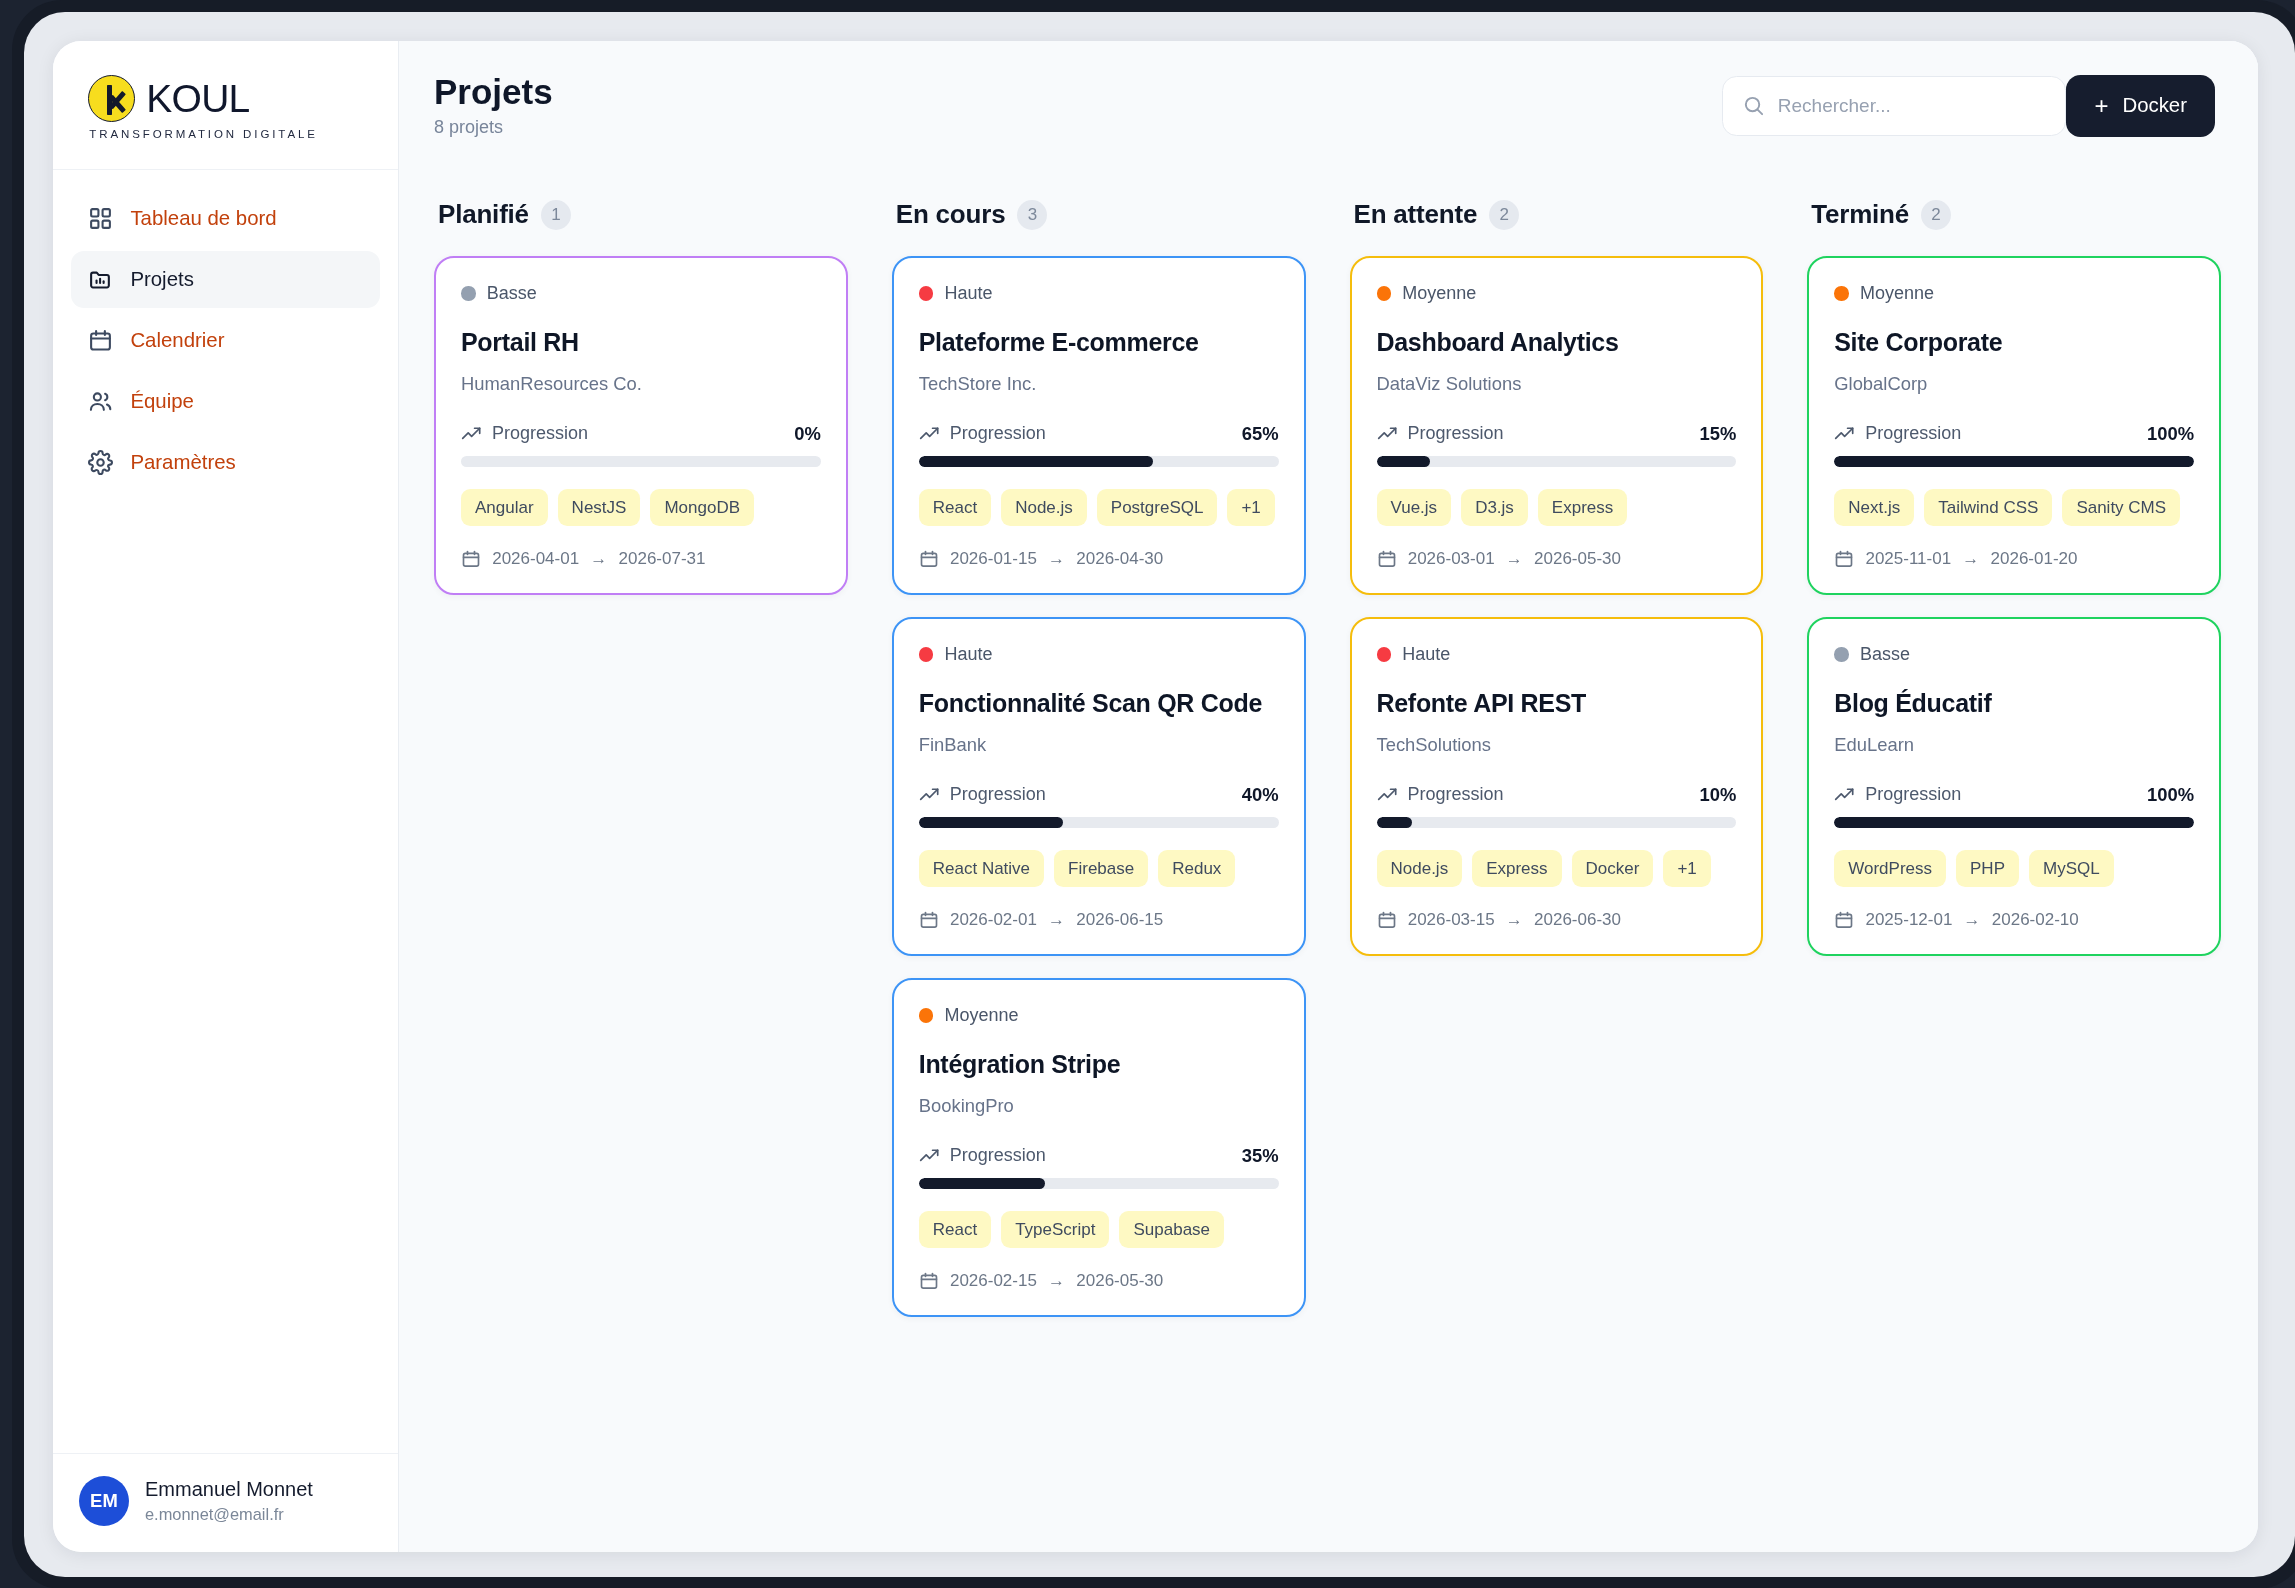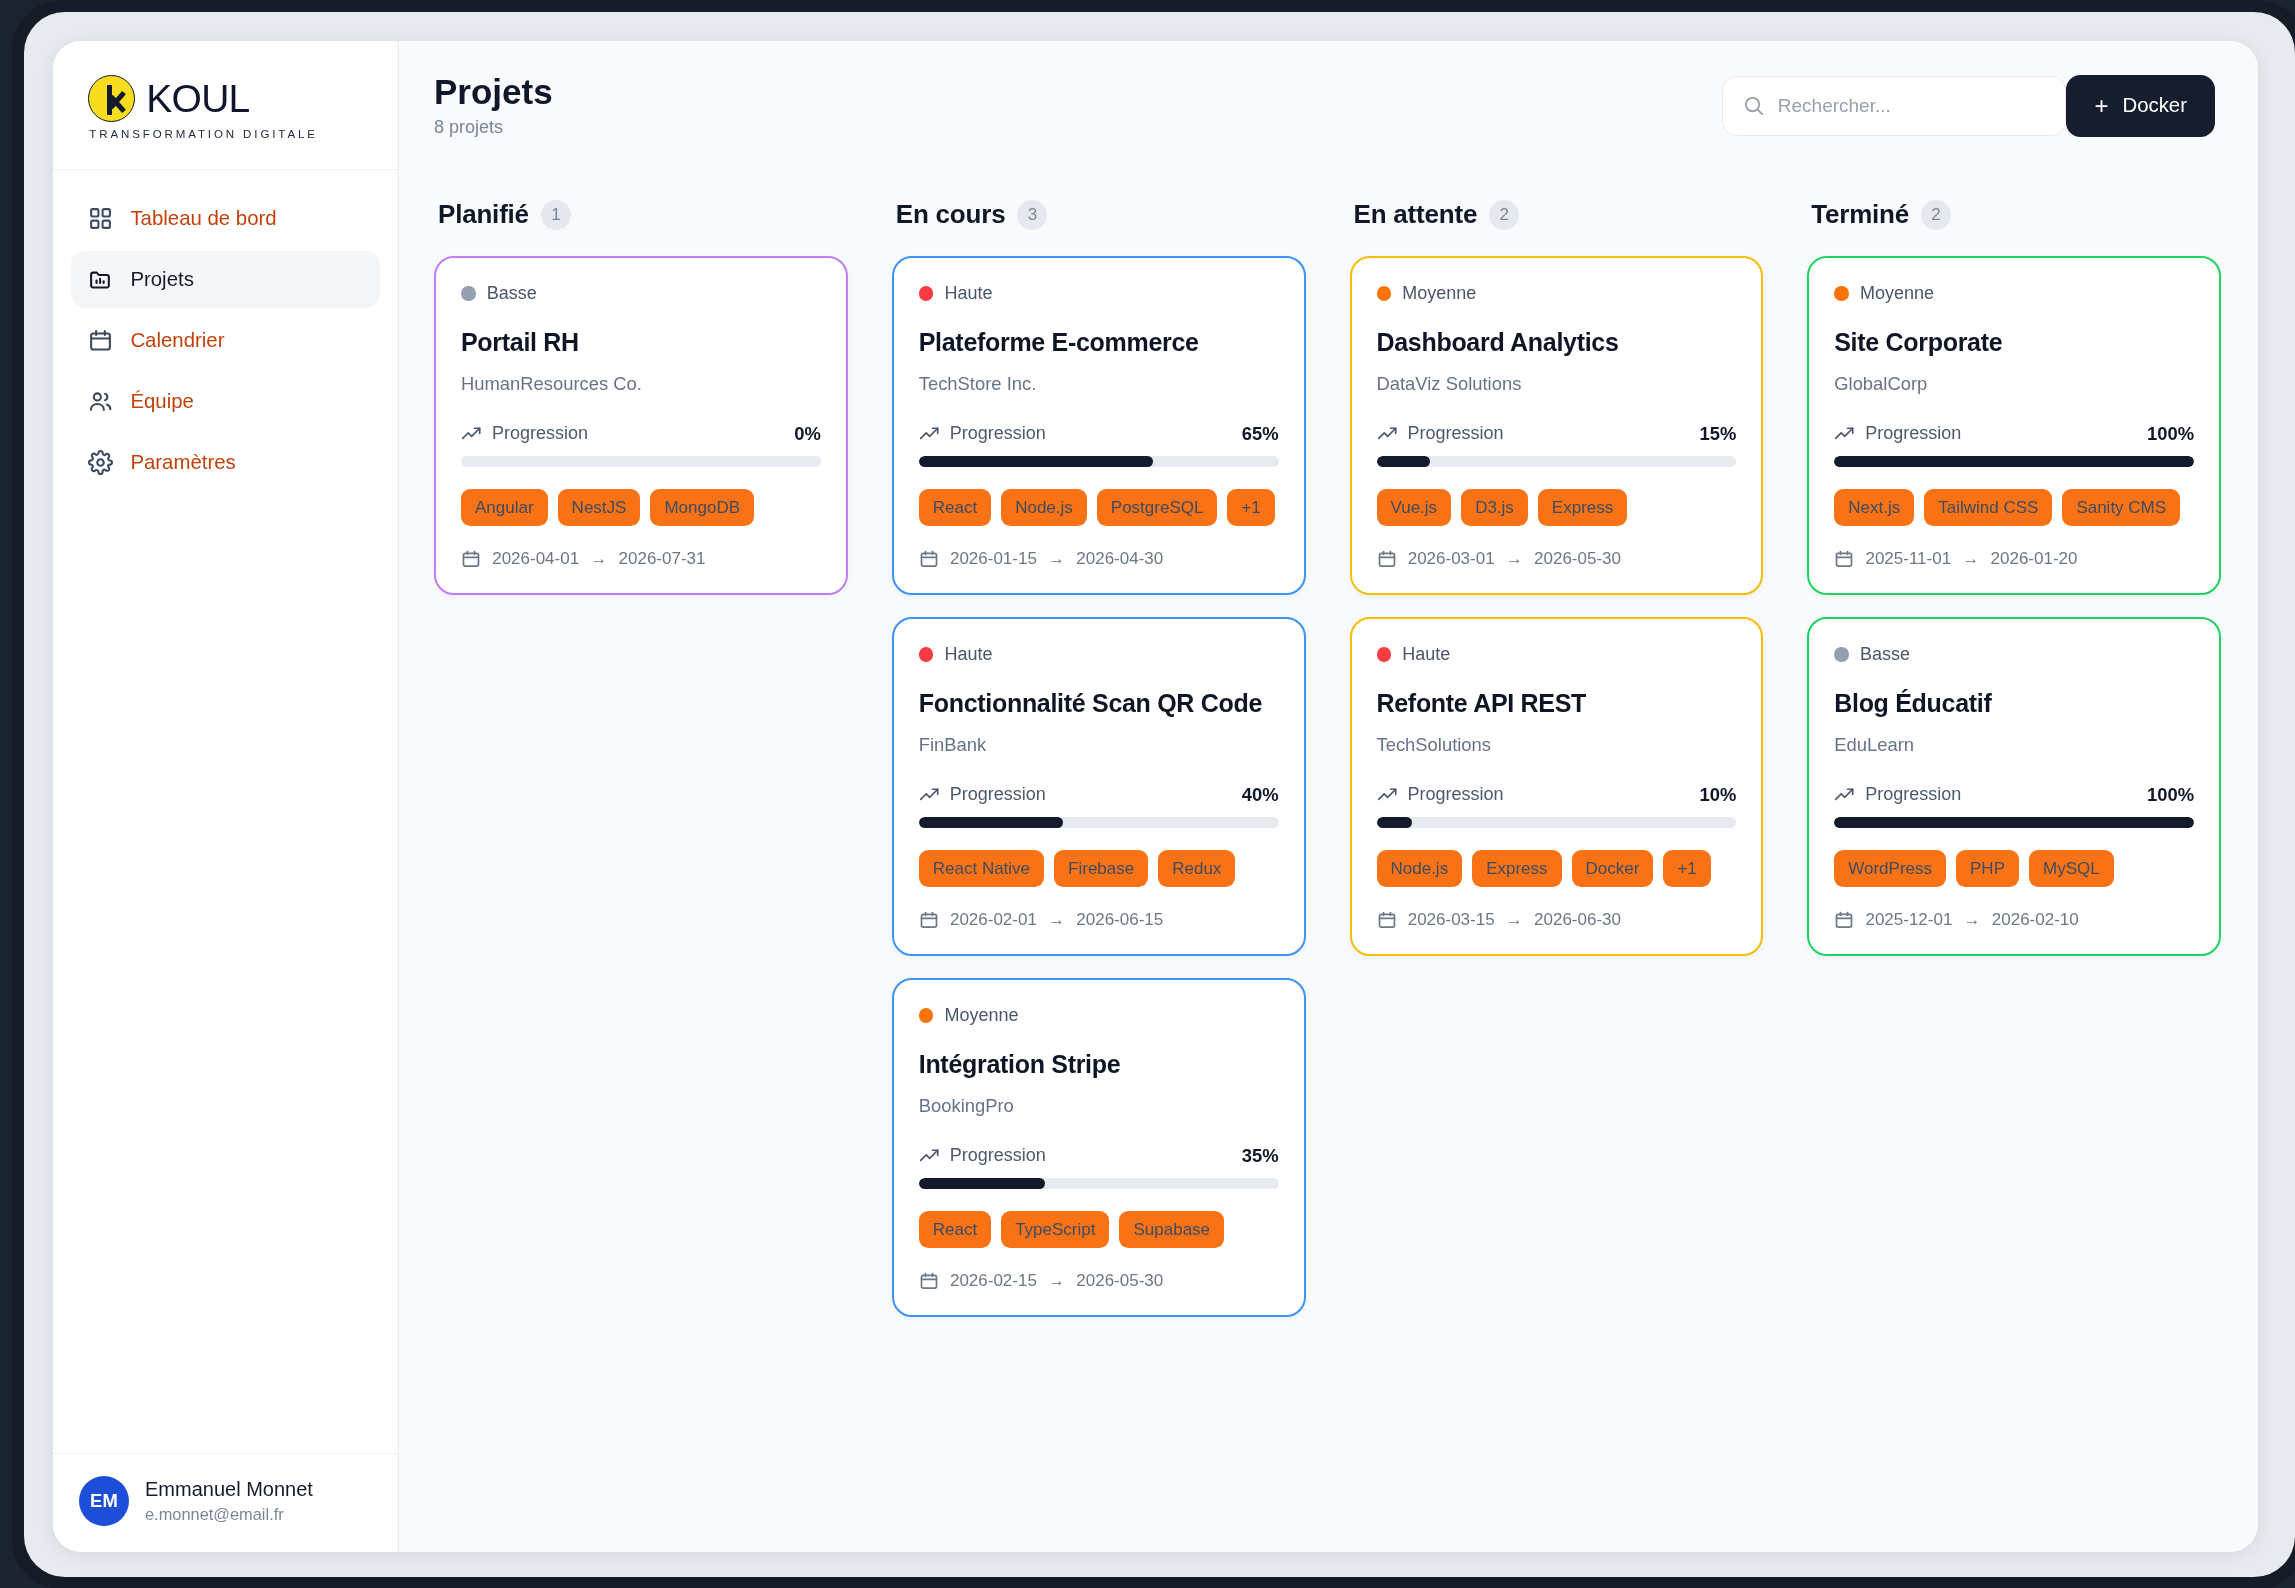--- a/index.html
+++ b/index.html
@@ -169,21 +169,21 @@
     margin-top: 28px; margin-bottom: 11.2px;
   }
   .prog-icon { width: 20.4px; height: 20.4px; flex: none; }
   .prog-label { font-size: 18px; color: #4d596d; flex: 1; }
   .prog-pct { font-size: 18.4px; font-weight: 700; color: #0f1729; }
   .prog-track { height: 11.2px; background: #e7eaef; border-radius: 656px; overflow: hidden; }
   .prog-fill { height: 100%; background: #131a2b; border-radius: 656px; }
 
   .tags { display: flex; flex-wrap: wrap; gap: 10px; margin-top: 22.3px; }
   .tag {
-    background: #f97316; border-radius: 9.2px;
+    background: #fef9c3; border-radius: 9.2px;
     padding: 8.5px 14px; font-size: 17px; color: #3f4b5f;
   }
 
   .dates { display: flex; align-items: center; gap: 11.2px; margin-top: 22.3px; }
   .cal-icon { width: 20px; height: 20px; flex: none; }
   .dates-text { font-size: 17px; color: #6c7787; }
 </style>
 </head>
 <body>
 

